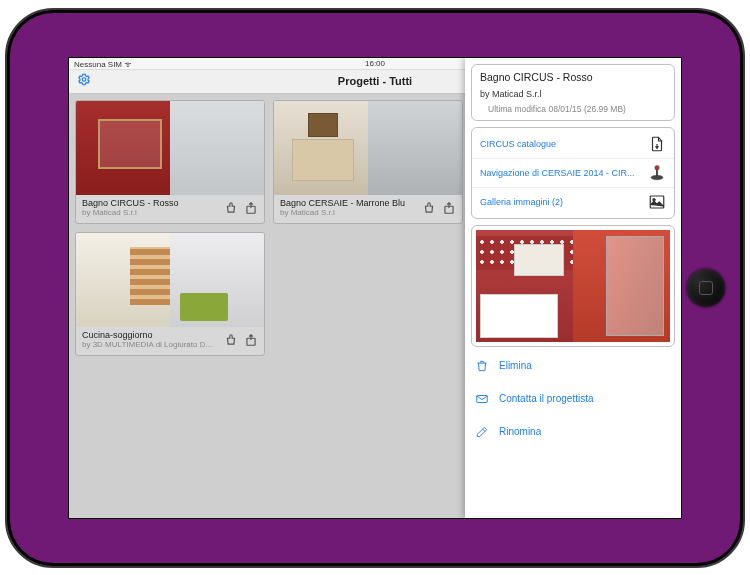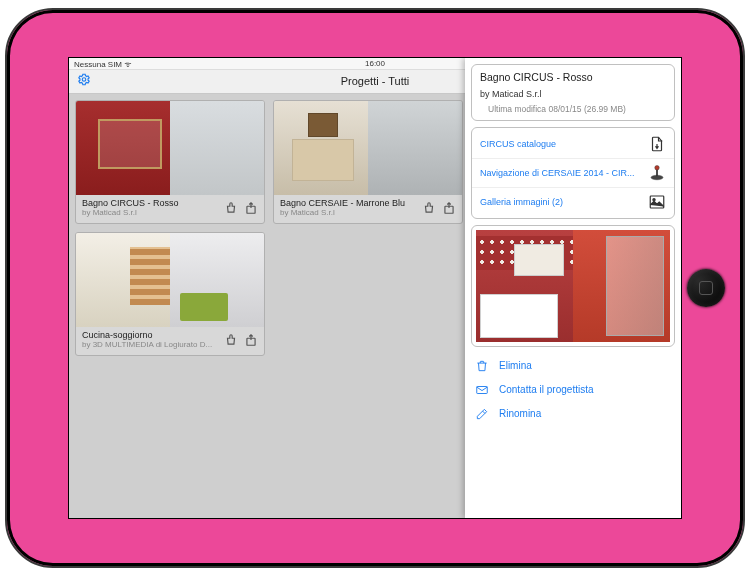--- a/index.html
+++ b/index.html
@@ -9,21 +9,21 @@
     background: #fff;
     font-family: -apple-system, "Helvetica Neue", Arial, sans-serif;
     display: flex;
     align-items: center;
     justify-content: center;
   }
   
   .ipad {
     width: 740px;
     height: 560px;
-    background: #ec4899;
+    background: #701a75;
     border: 2px solid #3a3a3a;
     border-radius: 48px;
     position: relative;
     box-shadow: inset 0 0 0 3px #000;
     display: flex;
     align-items: center;
     justify-content: center;
   }
   .home-btn {
     position: absolute;
@@ -76,21 +76,21 @@
   
   .navbar {
     height: 24px;
     background: #f0f0f0;
     border-bottom: 1px solid #c8c8c8;
     display:flex;
     align-items:center;
     justify-content:center;
     position:relative;
     font-size: 11px;
-    font-weight: 400;
+    font-weight: 700;
     color:#222;
   }
   .navbar .gear {
     position:absolute; left:8px; top:50%; transform:translateY(-50%);
     color:#1e7df0; font-size:13px;
   }
   .content {
     position:absolute;
     top:36px; bottom:0; left:0; right:0;
     background:#cfcfcf;
@@ -206,21 +206,21 @@
   .preview-thumb .pr {
     background: linear-gradient(#d24d3b,#b53a28);
     position:relative;
   }
   .preview-thumb .pr::before {
     content:""; position:absolute; top:6px; bottom:6px; right:6px; width:56px;
     background:linear-gradient(90deg, rgba(255,255,255,.4), rgba(200,200,200,.5));
     border:1px solid #aaa;
   }
   .actions {
-    display:flex; flex-direction:column; gap:10px;
+    display:flex; flex-direction:column; gap:19px;
     padding:6px 4px;
   }
   .action-row {
     display:flex; align-items:center; gap:10px;
     font-size:10px; color:#1e7df0;
     cursor:pointer;
   }
   .action-row svg { width:14px; height:14px; stroke:#1e7df0; }
 </style>
 </head>

